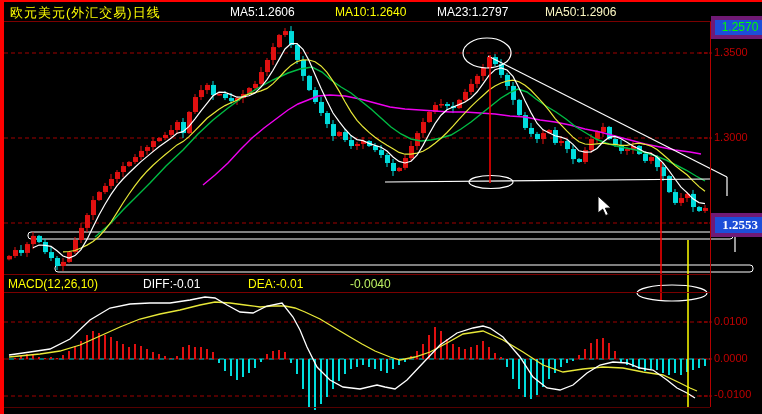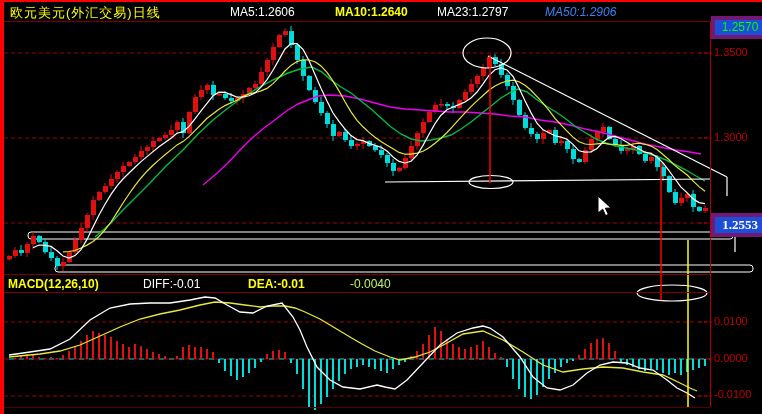--- a/index.html
+++ b/index.html
@@ -8,23 +8,23 @@
   .abs{position:absolute;}
   .frame-left{left:0;top:0;width:4px;height:414px;background:#ff0000;z-index:30;}
   .frame-top{left:0;top:0;width:762px;height:2px;background:#ff0000;z-index:30;}
   .corner-box{right:0;top:0;width:18px;height:9px;background:#ff0000;z-index:31;}
   .sep{background:#7a0000;height:1px;z-index:8;}
   .axis-v{left:710px;top:22px;width:1px;height:385px;background:#b40000;z-index:6;}
   .hdr{top:4px;font-size:13px;letter-spacing:1px;z-index:12;white-space:nowrap;}
   .hdr-num{top:5px;font-size:12px;z-index:12;white-space:nowrap;}
   .c-title{color:#ffff00;}
   .c-white{color:#ffffff;}
-  .c-yellow{color:#ffff00;font-weight:bold;}
+  .c-yellow{color:#ffff00;}
   .c-green{color:#ffffff;}
-  .c-magenta{color:#3b82f6;font-style:italic;}
+  .c-magenta{color:#fef9c3;}
   .c-cyan{color:#bef264;}
   .axis-label{color:#c00000;font-size:11px;z-index:12;left:714px;white-space:nowrap;}
   .macd-label{top:277px;font-size:12px;z-index:12;white-space:nowrap;}
   .price-box{left:711px;width:50px;background:#1d4ed8;border:4px solid #701a75;
              text-align:center;z-index:20;}
   .box-top{top:16px;height:15px;color:#00ff00;font-size:12px;line-height:15px;}
   .box-cur{top:213px;height:16px;color:#ffffff;font-size:13px;font-weight:bold;line-height:16px;
            font-family:Liberation Serif, serif;}
   svg.chart{left:0;top:0;z-index:5;}
 </style>

